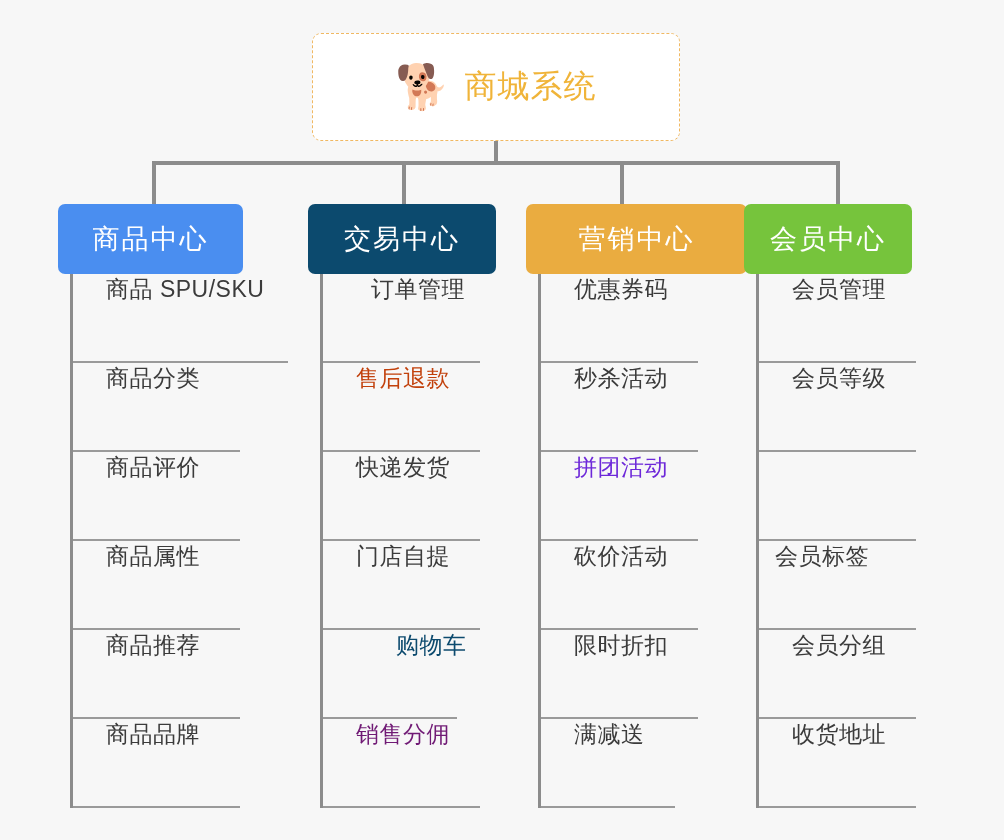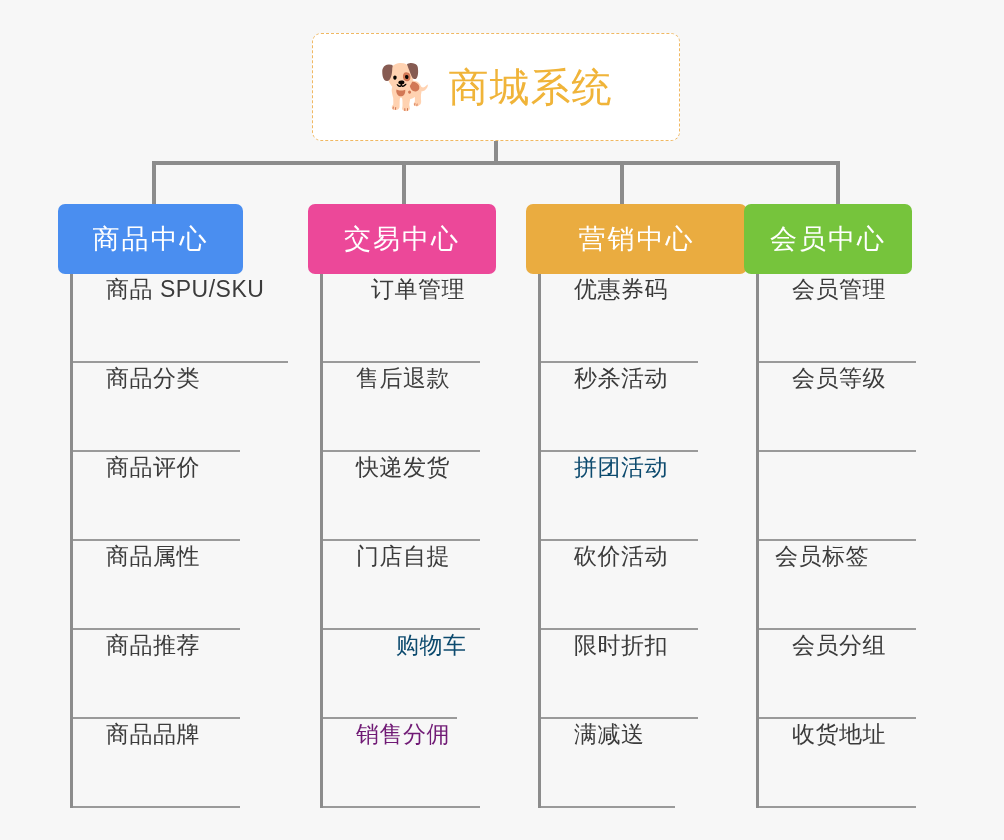--- a/index.html
+++ b/index.html
@@ -36,21 +36,21 @@
     justify-content: center;
     gap: 14px;
   }
   .root-emoji {
     font-size: 44px;
     line-height: 1;
     color: #f5c33b;
     display: block;
   }
   .root-title {
-    font-size: 40px;
+    font-size: 32px;
     color: #f0b439;
     letter-spacing: 1px;
     white-space: nowrap;
   }
 
   
   .conn-stem {
     position: absolute;
     left: 494px;
     top: 141px;
@@ -169,31 +169,31 @@
         <span class="item-label" style="color: rgb(59, 59, 59);">商品推荐</span>
       </div>
       <div class="item">
         <span class="item-underline" style="width: 167px; background: rgb(154, 154, 154);"></span>
         <span class="item-label" style="color: rgb(59, 59, 59);">商品品牌</span>
       </div>
     </div>
   </div>
 
   <div class="column" style="left:308px">
-    <div class="cat-box w-red" style="background: #ec4899;">
+    <div class="cat-box w-red" style="background: #0c4a6e;">
       <span>交易中心</span>
     </div>
     <div class="items" style="border-left-color: rgb(140, 140, 140);">
       <div class="item">
         <span class="item-underline" style="width: 157px; background: rgb(154, 154, 154);"></span>
         <span class="item-label" style="color: rgb(59, 59, 59); margin-left: 15px;">订单管理</span>
       </div>
       <div class="item">
         <span class="item-underline" style="width: 157px; background: rgb(154, 154, 154);"></span>
-        <span class="item-label" style="color: #404040;">售后退款</span>
+        <span class="item-label" style="color: #c2410c;">售后退款</span>
       </div>
       <div class="item">
         <span class="item-underline" style="width: 157px; background: rgb(154, 154, 154);"></span>
         <span class="item-label" style="color: rgb(59, 59, 59);">快递发货</span>
       </div>
       <div class="item">
         <span class="item-underline" style="width: 157px; background: rgb(154, 154, 154);"></span>
         <span class="item-label" style="color: rgb(59, 59, 59);">门店自提</span>
       </div>
       <div class="item">
@@ -215,21 +215,21 @@
       <div class="item">
         <span class="item-underline" style="width: 157px; background: rgb(154, 154, 154);"></span>
         <span class="item-label" style="color: rgb(59, 59, 59);">优惠券码</span>
       </div>
       <div class="item">
         <span class="item-underline" style="width: 157px; background: rgb(154, 154, 154);"></span>
         <span class="item-label" style="color: rgb(59, 59, 59);">秒杀活动</span>
       </div>
       <div class="item">
         <span class="item-underline" style="width: 157px; background: rgb(154, 154, 154);"></span>
-        <span class="item-label" style="color: #0c4a6e;">拼团活动</span>
+        <span class="item-label" style="color: #6d28d9;">拼团活动</span>
       </div>
       <div class="item">
         <span class="item-underline" style="width: 157px; background: rgb(154, 154, 154);"></span>
         <span class="item-label" style="color: rgb(59, 59, 59);">砍价活动</span>
       </div>
       <div class="item">
         <span class="item-underline" style="width: 157px; background: rgb(154, 154, 154);"></span>
         <span class="item-label" style="color: rgb(59, 59, 59);">限时折扣</span>
       </div>
       <div class="item">

